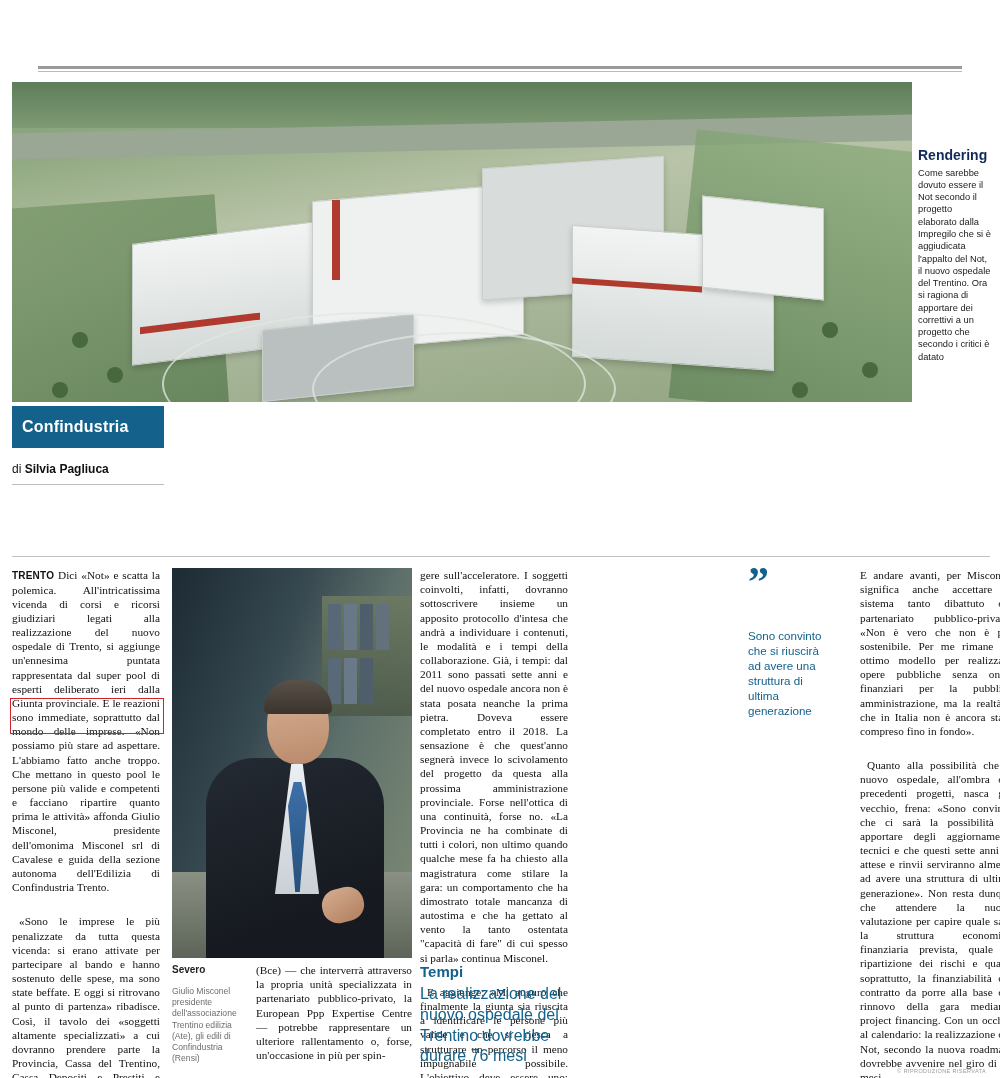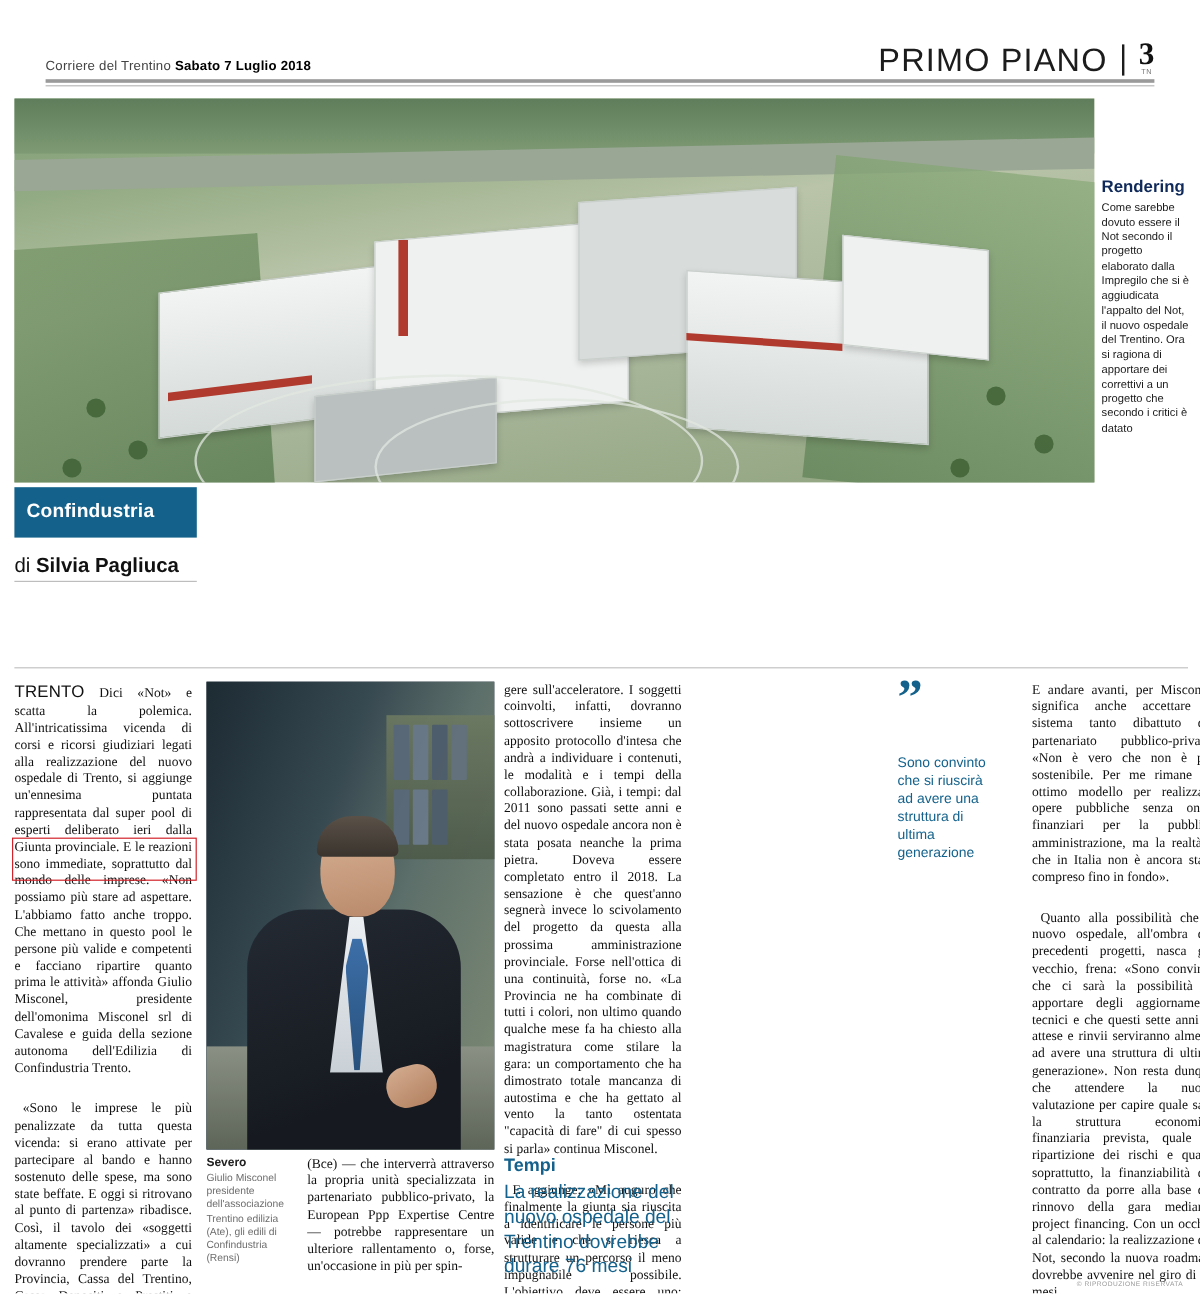--- a/index.html
+++ b/index.html
@@ -195,21 +195,21 @@
     color: #ffffff;
     padding-left: 10px;
     letter-spacing: 0.2px;
   }
   .byline {
     position: absolute;
     left: 12px;
     top: 462px;
     width: 152px;
     font-family: "Liberation Sans", sans-serif;
-    font-size: 17px;
+    font-size: 12px;
     color: #111;
   }
   .byline b { font-weight: bold; }
   .byline-rule {
     position: absolute;
     left: 12px;
     top: 484px;
     width: 152px;
     height: 1px;
     background: #bdbdbd;
@@ -261,22 +261,22 @@
     text-align: justify;
     hyphens: auto;
   }
   .col p { margin: 0 0 0 0; text-indent: 0; }
   .col p + p { margin-top: 20px; text-indent: 7px; }
   .col-1 { left: 12px;  width: 148px; height: 500px; }
   .col-3 { left: 420px; width: 148px; }
   .col-5 { left: 860px; width: 152px; height: 500px; }
   .lead-city {
     font-family: "Liberation Sans", sans-serif;
-    font-weight: normal;
-    font-size: 14px;
+    font-weight: bold;
+    font-size: 10px;
     letter-spacing: 0.2px;
   }
 
   .red-box {
     position: absolute;
     left: 10px;
     top: 698px;
     width: 152px;
     height: 34px;
     border: 1.6px solid #d2232a;
@@ -358,21 +358,21 @@
     width: 76px;
     font-family: "Liberation Sans", sans-serif;
     font-size: 8.6px;
     line-height: 1.3;
     color: #222;
   }
   .photo-caption .cap-title {
     font-weight: bold;
     font-size: 10px;
     display: block;
-    margin-bottom: 0;
+    margin-bottom: 10px;
   }
   .photo-caption .grey { color: #6d6d6d; }
 
   .col-under-photo {
     position: absolute;
     left: 256px;
     top: 963px;
     width: 156px;
     font-family: "Liberation Serif", serif;
     font-size: 11.3px;
@@ -433,34 +433,20 @@
     font-size: 5.5px;
     color: #9a9a9a;
     letter-spacing: 0.4px;
   }
 </style>
 </head>
 <body>
 
 <div class="page">
 
-  <div class="masthead">
-    <div class="masthead-left">
-      <span class="paper">Corriere del Trentino</span>
-      <span class="date">Sabato 7 Luglio 2018</span>
-    </div>
-    <div class="masthead-right">
-      <div class="section-title">PRIMO PIANO</div>
-      <div class="sep-bar"></div>
-      <div class="page-num">
-        <div class="num">3</div>
-        <div class="sub">TN</div>
-      </div>
-    </div>
-  </div>
   <div class="rule-top"></div>
   <div class="rule-top2"></div>
 
   <div class="hero">
     <div class="sky"></div>
     <div class="road"></div>
     <div class="field-left"></div>
     <div class="field-right"></div>
 
     <div class="bld roof" style="left:120px; top:150px; width:190px; height:120px; transform:skewY(-7deg);"></div>

